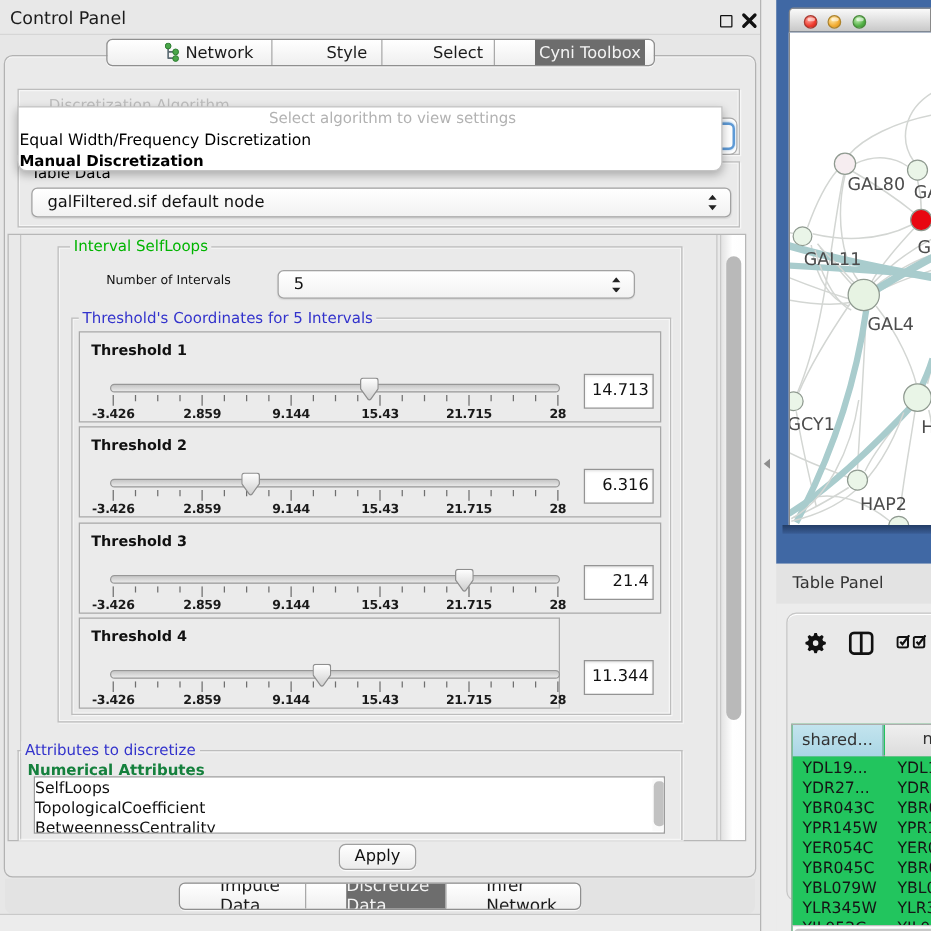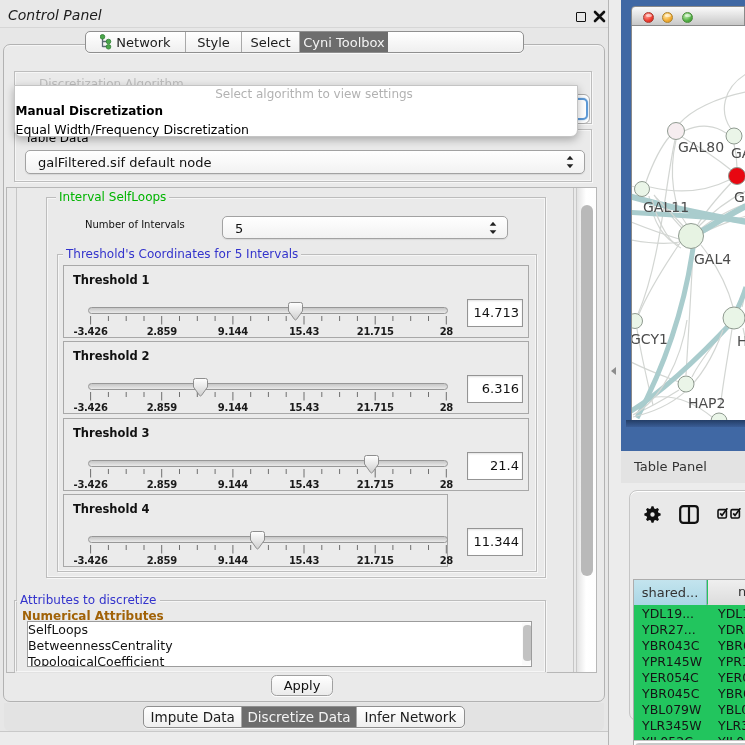--- a/index.html
+++ b/index.html
@@ -2,27 +2,27 @@
 <html><head>
 <meta charset="utf-8">
 <style>
 * { margin:0; padding:0; box-sizing:border-box; }
 html,body { width:745px; height:745px; overflow:hidden; }
 body { font-family:"DejaVu Sans", sans-serif; background:#e7e7e7; position:relative; }
 .abs { position:absolute; }
 
 
 #titlebar { left:0; top:0; width:608px; height:28px; background:#e8e8e8; border-bottom:1px solid #d6d6d6; }
-#titlebar .title { position:absolute; left:8px; top:7px; font-size:14px; color:#1c1c1c;font-style:italic; }
+#titlebar .title { position:absolute; left:8px; top:7px; font-size:14px; color:#1c1c1c; }
 #float-icon { left:576px; top:12px; width:10px; height:10px; border:1.6px solid #111; border-radius:1px; background:#e8e8e8; }
 #close-icon { left:593px; top:10px; width:13px; height:13px; }
 
 
 .seg-bar { display:flex; border:1px solid #8f8f8f; border-radius:5px; background:linear-gradient(#ffffff,#efefef); overflow:hidden; box-shadow:0 1px 0 rgba(255,255,255,.7); }
-.seg { display:flex; align-items:center; justify-content:center; font-size:13px; color:#1b1b1b; border-right:1px solid #a9a9a9; height:100%; gap:4px; }
+.seg { display:flex; align-items:center; justify-content:center; font-size:13px; color:#1b1b1b; border-right:1px solid #a9a9a9; height:100%; gap:4px;margin-left:32px; }
 .seg:last-child { border-right:none; }
 .seg.sel { background:#6d6d6d; color:#f4f4f4; }
 #top-tabs { left:85px; top:31px; width:439px; height:22px; z-index:30; }
 #bottom-tabs { left:143px; top:706px; width:322px; height:22px; z-index:30; }
 #bottom-tabs .seg { font-size:13.5px; }
 
 
 #content-panel { left:3px; top:44px; width:602px; height:658px; border:1px solid #b2b2b2; border-radius:7px; background:#eaeaea; box-shadow:inset 0 1px 0 #f6f6f6; }
 
 .etched { border:1px solid #bdbdbd; box-shadow:inset 0 0 0 1px rgba(255,255,255,.55), 1px 1px 0 rgba(255,255,255,.6); }
@@ -127,22 +127,22 @@
 
 <div id="content-panel" class="abs"></div>
 
 <div class="abs etched" style="left:14px;top:71px;width:578px;height:53px;"></div>
 <div class="grouplabel" style="left:36px;top:77px;color:#bcbcbc;">Discretization Algorithm</div>
 <div class="abs" style="left:566px;top:94px;width:24px;height:30px;background:#fff;border:1px solid #ababab;border-radius:6px;"></div>
 <div class="abs" style="left:569px;top:98px;width:19px;height:22px;border:2px solid #5e9ad6;border-radius:5px;background:#fff;box-shadow:0 0 2px #9cc3e8;"></div>
 
 <div id="popup" class="abs">
   <div class="row prompt">Select algorithm to view settings</div>
+  <div class="row item">Equal Width/Frequency Discretization</div>
   <div class="row item b">Manual Discretization</div>
-  <div class="row item">Equal Width/Frequency Discretization</div>
 </div>
 
 <div class="abs etched" style="left:14px;top:129px;width:578px;height:53px;"></div>
 <div class="grouplabel" style="left:22px;top:131px;color:#000000;">Table Data</div>
 <div class="combo" style="left:25px;top:150px;width:560px;height:24px;">
   <span class="ctext">galFiltered.sif default node</span>
   <svg class="arrows" viewBox="0 0 9 14">
     <path d="M4.5,0 L8.2,4.6 L0.8,4.6 Z" fill="#222"></path>
       <path d="M4.5,14 L8.2,9.4 L0.8,9.4 Z" fill="#222"></path>
   </svg>
@@ -340,28 +340,28 @@
           </linearGradient>
         </defs>
         <path d="M2.5,0.5 h10 a2,2 0 0 1 2,2 v6.5 l-6,8.4 a1.3,1.3 0 0 1 -2,0 l-6,-8.4 v-6.5 a2,2 0 0 1 2,-2 z" fill="url(#thg3)" stroke="#8e8e8e" stroke-width="1"></path>
       </svg>
       <div class="vbox">11.344</div>
     </div>
   </div>
 
 <div class="abs etched" style="left:14px;top:600px;width:532px;height:72px;border-bottom:none;"></div>
 <div class="grouplabel" style="left:17px;top:593px;color:#3333cc;background:#eaeaea;">Attributes to discretize</div>
-<div class="abs" style="left:22px;top:609px;font-weight:bold;font-size:12px;color:#a16207;text-align:center;">Numerical Attributes</div>
+<div class="abs" style="left:22px;top:609px;font-weight:bold;font-size:12px;color:#15803d;text-align:center;">Numerical Attributes</div>
 <div id="attr-list">
   <div id="attr-scroll">
       <div class="thumb"></div>
     </div>
 <div class="li">SelfLoops</div>
+    <div class="li">TopologicalCoefficient</div>
     <div class="li">BetweennessCentrality</div>
-    <div class="li">TopologicalCoefficient</div>
   </div>
 
 <div id="apply-btn" class="abs">Apply</div>
 <div id="tab-strip" class="abs"></div>
 <div id="bottom-tabs" class="abs seg-bar">
     <div class="seg" style="width: 99px;">
       <span>Impute Data</span>
     </div>
     <div class="seg sel" style="width: 115px;">
       <span>Discretize Data</span>

